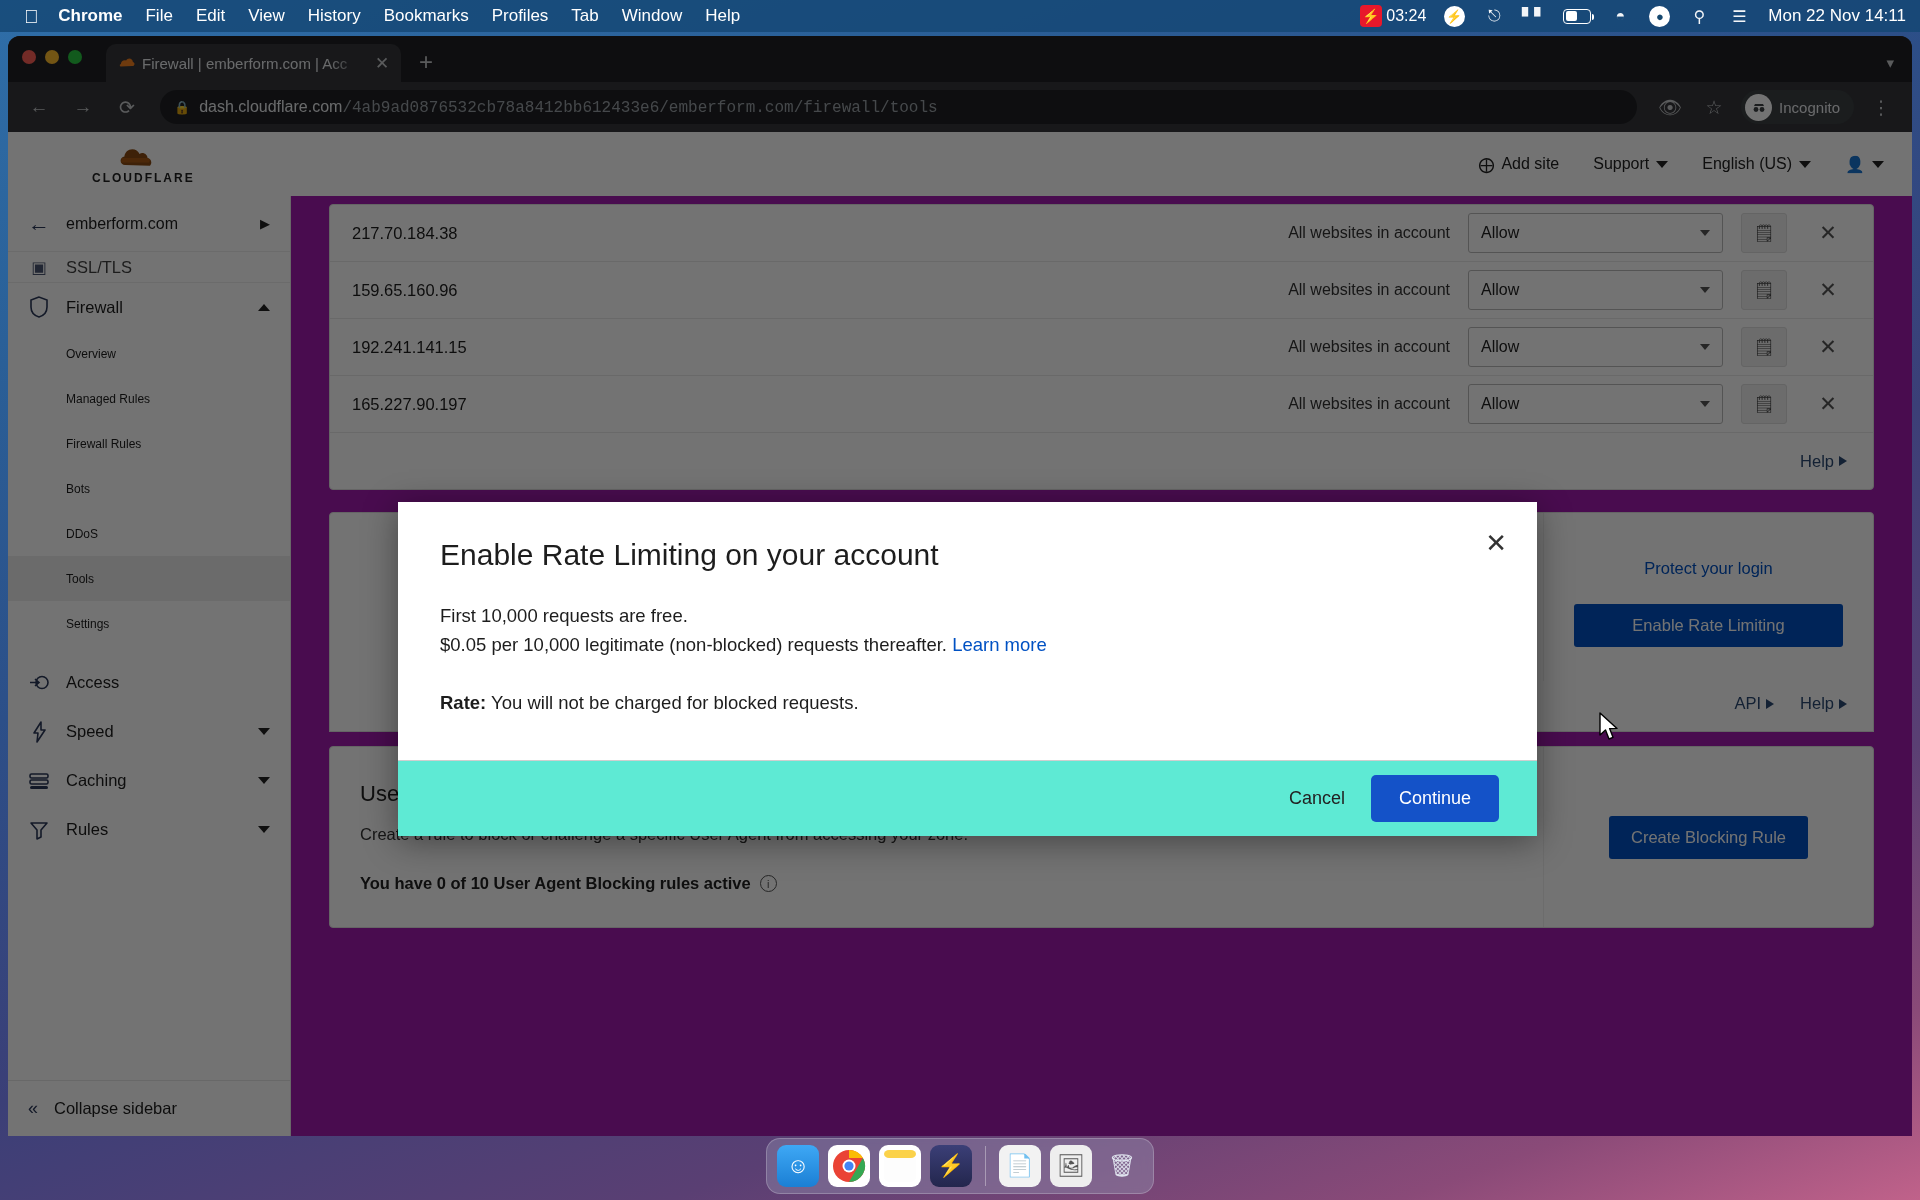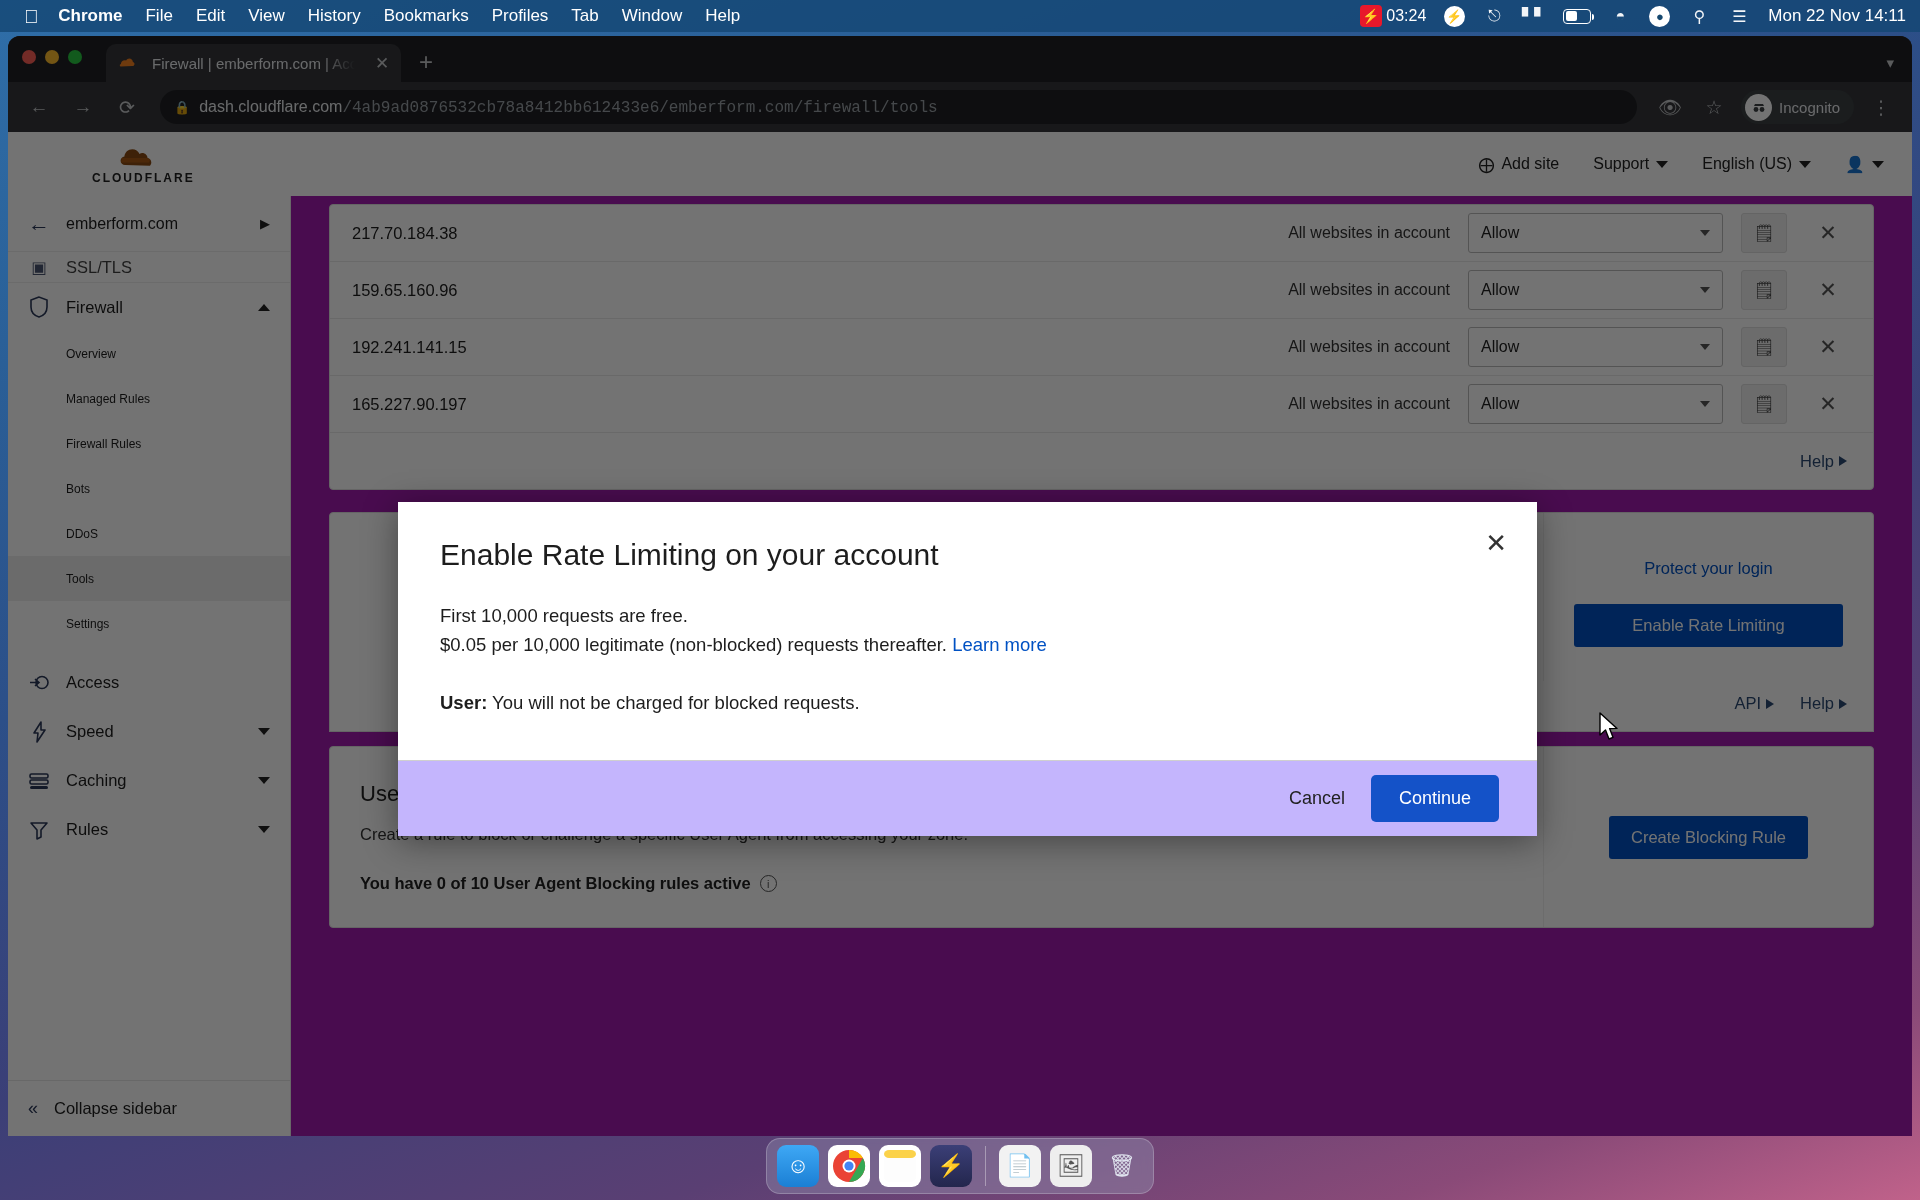--- a/index.html
+++ b/index.html
@@ -54,21 +54,21 @@
     background: #202124; border-radius: 12px 12px 0 0; overflow: hidden;
     z-index: 20;
   }
   .tabstrip { height: 46px; background: #202124; position: relative; display: flex; align-items: flex-end; padding-left: 12px; }
   .traffic { position: absolute; left: 14px; top: 14px; display: flex; gap: 9px; }
   .light { width: 14px; height: 14px; border-radius: 50%; }
   .l-red { background: #ff5f57; } .l-yel { background: #febc2e; } .l-grn { background: #28c840; }
   .tab {
     margin-left: 86px; width: 295px; height: 38px; background: #35363a;
     border-radius: 10px 10px 0 0; display: flex; align-items: center;
-    padding: 0 8px 0 12px; gap: 16px; position: relative;
+    padding: 0 8px 0 12px; gap: 6px; position: relative;
   }
   .tab-fav { width: 18px; height: 18px; flex: none; display:flex; align-items:center; justify-content:center; }
   .tab-title { color: #e8eaed; font-size: 15px; white-space: nowrap; overflow: hidden; flex: 1; mask-image: linear-gradient(to right,#000 84%,transparent 100%); }
   .tab-close { color: #c7c9cc; font-size: 17px; width: 22px; text-align: center; flex: none; }
   .tab-new { margin-left: 18px; margin-bottom: 8px; color: #c7c9cc; font-size: 24px; line-height: 1; }
   .tabstrip-right { position: absolute; right: 18px; bottom: 10px; color: #c7c9cc; font-size: 15px; }
 
   .toolbar { height: 50px; background: #35363a; display: flex; align-items: center; padding: 0 14px; gap: 10px; }
   .tb-btn { width: 34px; height: 34px; border-radius: 50%; display: flex; align-items: center; justify-content: center; color: #c7c9cc; font-size: 19px; flex: none; }
   .omnibox {
@@ -142,21 +142,21 @@
     background: #fff; z-index: 50; box-shadow: 0 6px 32px rgba(0,0,0,.4);
   }
   .modal-head { padding: 36px 42px 0 42px; position: relative; }
   .modal-title { font-size: 30px; color: #1d1d1d; font-weight: normal; }
   .modal-close { position: absolute; right: 30px; top: 28px; font-size: 26px; color: #333; line-height: 1; }
   .modal-body { padding: 30px 42px 42px 42px; }
   .modal-body p { font-size: 18.5px; color: #1d1d1d; line-height: 1.55; }
   .modal-body .gap { height: 30px; }
   .modal-body a { color: #0051c3; text-decoration: none; }
   .modal-foot {
-    background: #c4b5fd; border-top: 1px solid #cfcfcf;
+    background: #5eead4; border-top: 1px solid #cfcfcf;
     height: 76px; display: flex; align-items: center; justify-content: flex-end;
     gap: 26px; padding: 0 38px;
   }
   .m-cancel { font-size: 18px; color: #222; }
   .m-continue { background: #1452c8; color: #fff; font-size: 18px; border-radius: 5px; padding: 13px 28px; }
 
   
   .cursor { position: absolute; left: 1598px; top: 712px; z-index: 70; }
 
   
@@ -448,21 +448,21 @@
 
     <div class="modal">
       <div class="modal-head">
         <h1 class="modal-title">Enable Rate Limiting on your account</h1>
         <span class="modal-close">✕</span>
       </div>
       <div class="modal-body">
         <p>First 10,000 requests are free.</p>
         <p><span>$0.05 per 10,000 legitimate (non-blocked) requests thereafter. </span><a href="#">Learn more</a></p>
         <div class="gap"></div>
-        <p><b>User:</b><span> You will not be charged for blocked requests.</span></p>
+        <p><b>Rate:</b><span> You will not be charged for blocked requests.</span></p>
       </div>
       <div class="modal-foot">
         <span class="m-cancel">Cancel</span>
         <span class="m-continue">Continue</span>
       </div>
     </div>
   </div>
 
   <span class="cursor">
     <svg width="22" height="30" viewBox="0 0 22 30">

